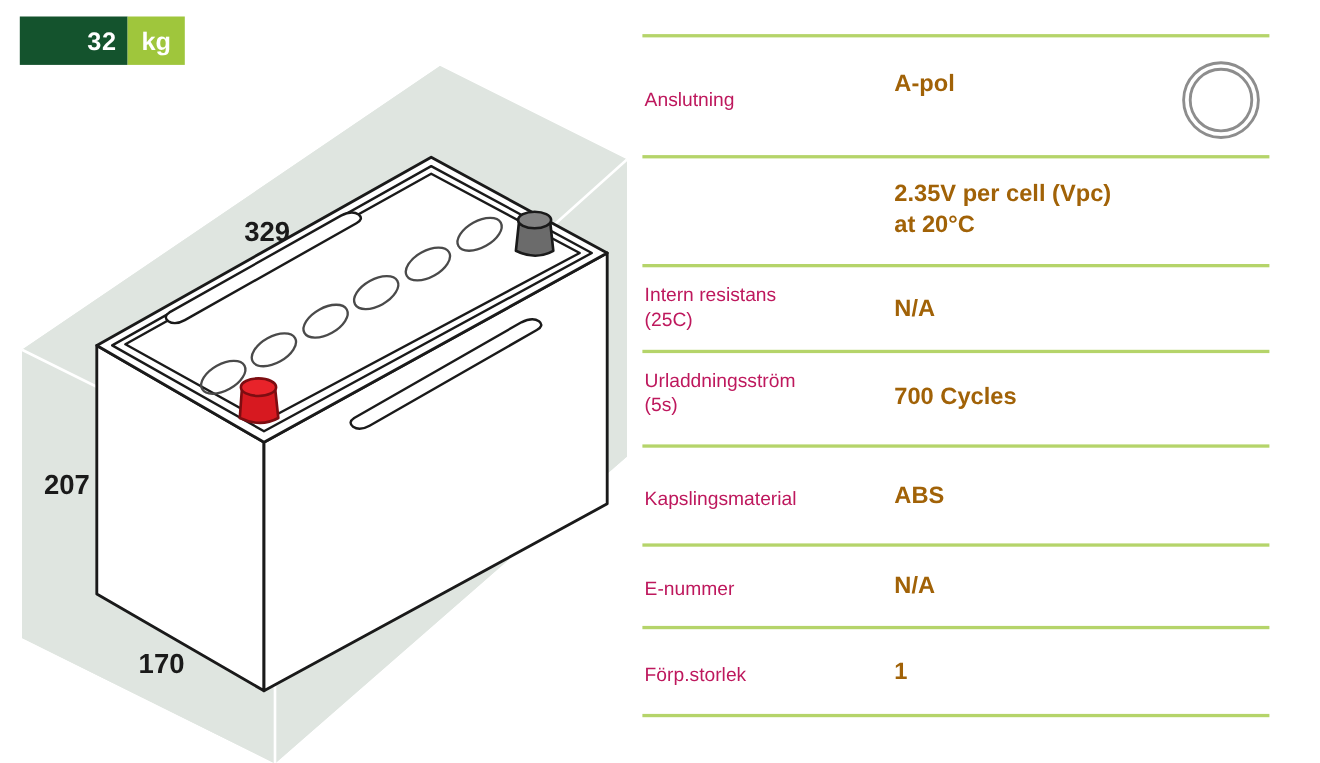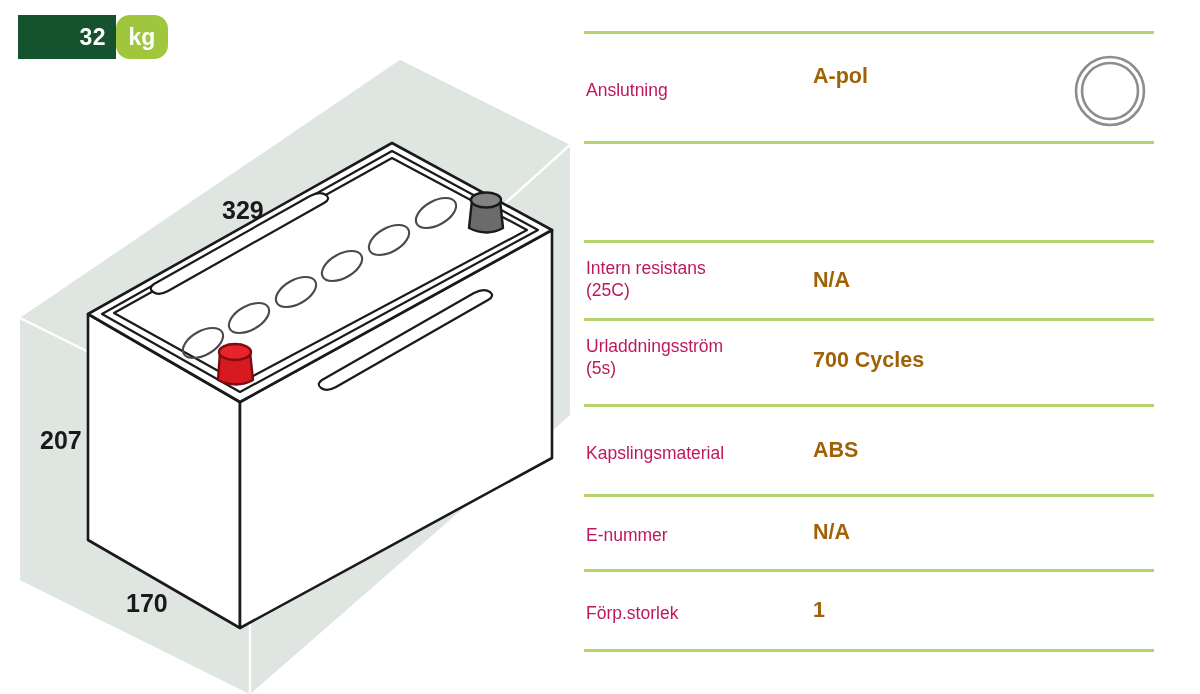--- a/index.html
+++ b/index.html
@@ -25,21 +25,20 @@
     padding:0 10px 0 14px;
     font-size:23px;font-weight:bold;letter-spacing:.5px;
     box-sizing:border-box;
   }
   .weight-badge .unit{
     background:#9fc63c;color:#ffffff;
     width:52px;
     display:flex;align-items:center;justify-content:center;
     font-size:23px;font-weight:bold;
     box-sizing:border-box;
-    border-radius:14px;
   }
 
   
   .illustration{
     position:absolute;left:0;top:0;width:570px;height:694px;
   }
   .illustration svg{display:block;}
 
   
   .spec-table{
@@ -165,20 +164,22 @@
       <div class="spec-value" style="top:32px">A-pol</div>
       <div class="pole-icon" style="top:23px">
         <svg width="74" height="74" viewBox="0 0 74 74" xmlns="http://www.w3.org/2000/svg">
           <circle cx="37" cy="37" r="34" fill="none" stroke="#8d8d8d" stroke-width="2.6"></circle>
           <circle cx="37" cy="37" r="28" fill="none" stroke="#8d8d8d" stroke-width="2.6"></circle>
         </svg>
       </div>
     </div>
 
     <div class="spec-row" style="top:141px;height:99px">
+      <div class="spec-value" style="top:22px;white-space:pre-line">2.35V per cell (Vpc)
+at 20°C</div>
     </div>
 
     <div class="spec-row" style="top:240px;height:100px">
       <div class="spec-label" style="top:17px;white-space:pre-line">Intern resistans
 (25C)</div>
       <div class="spec-value" style="top:27px">N/A</div>
     </div>
 
     <div class="spec-row" style="top:318px;height:86px">
       <div class="spec-label" style="top:17px;white-space:pre-line">Urladdningsström

